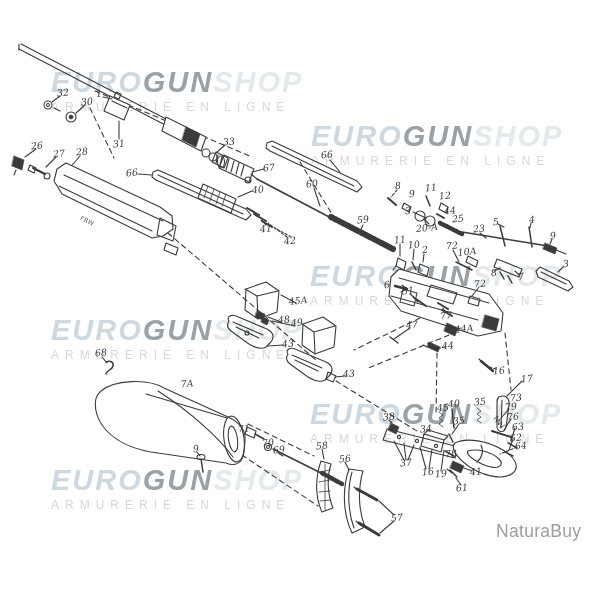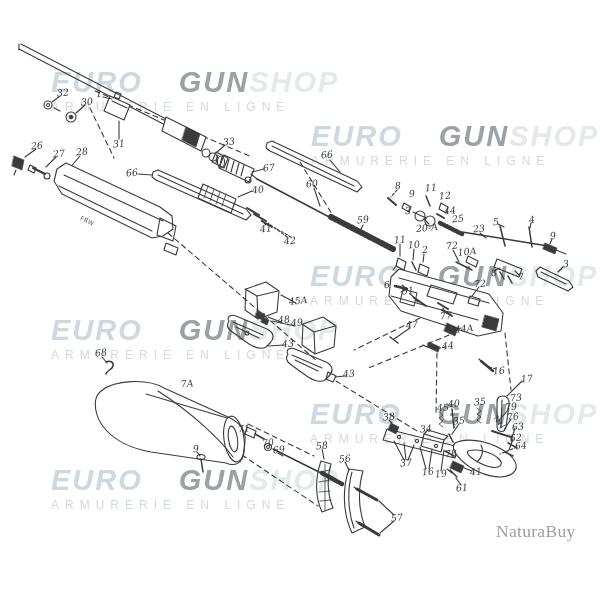--- a/index.html
+++ b/index.html
@@ -3,21 +3,21 @@
 <meta charset="utf-8">
 <style>
   html,body{margin:0;padding:0;background:#fff;}
   #stage{position:relative;width:600px;height:600px;background:#fff;overflow:hidden;
          font-family:"Liberation Sans",sans-serif;}
   
   .wm{position:absolute;white-space:nowrap;pointer-events:none;}
   .wm-l1{font-family:"Liberation Sans",sans-serif;font-style:italic;font-weight:bold;
          font-size:29px;letter-spacing:2px;line-height:1;}
   .wm-euro{color:var(--wm1);}
-  .wm-gun{color:var(--wm2);margin-left:36px;}
+  .wm-gun{color:var(--wm2);}
   .wm-shop{color:var(--wm3);}
   .wm-l2{font-family:"Liberation Sans",sans-serif;font-weight:normal;font-size:12px;
          letter-spacing:6px;color:var(--wmsub);margin-top:4px;line-height:1;}
   
   #art{position:absolute;left:0;top:0;}
   #art path,#art circle,#art ellipse{stroke:var(--ink);fill:none;stroke-width:1.1;
         stroke-linecap:round;stroke-linejoin:round;}
   #art .dk{fill:var(--ink);stroke:var(--ink);stroke-width:.6;}
   #art .wt{fill:#fff;}
   #art .w15{stroke-width:1.5;} #art .w2{stroke-width:2;} #art .w25{stroke-width:2.5;}
@@ -27,21 +27,21 @@
   #art .coil2{stroke-width:4.5;stroke-dasharray:2,1.5;}
   
   .plabel{position:absolute;transform:translate(-50%,-55%) rotate(-6deg);
           font-family:"DejaVu Serif",serif;font-style:italic;font-size:9.5px;
           color:var(--ink);pointer-events:none;white-space:nowrap;}
   
   #frw{position:absolute;left:80px;top:217px;transform:rotate(25deg);
        font-size:6px;letter-spacing:.5px;color:#555;font-family:"DejaVu Sans",sans-serif;}
   
   #naturabuy{position:absolute;left:496px;top:521px;font-size:17.5px;color:var(--logo);
-       font-family:Liberation Serif, serif;letter-spacing:.3px;}
+       font-family:Liberation Sans, sans-serif;letter-spacing:.3px;}
 </style>
 </head>
 <body>
 
 <div id="stage">
 
   <div id="watermark-layer">
       <div class="wm" style="left: 51px; top: 68px;">
         <div class="wm-l1"><span class="wm-euro">EURO</span><span class="wm-gun">GUN</span><span class="wm-shop">SHOP</span></div>
         <div class="wm-l2">ARMURERIE EN LIGNE</div>

